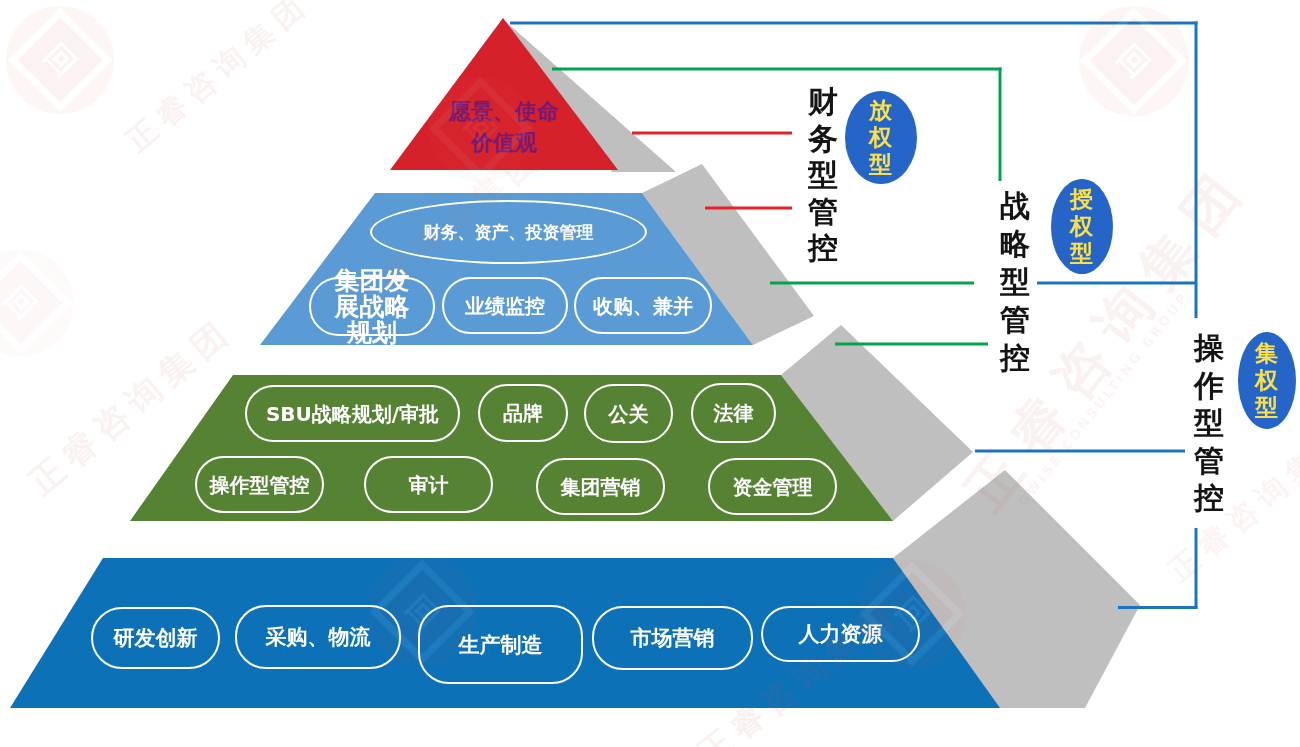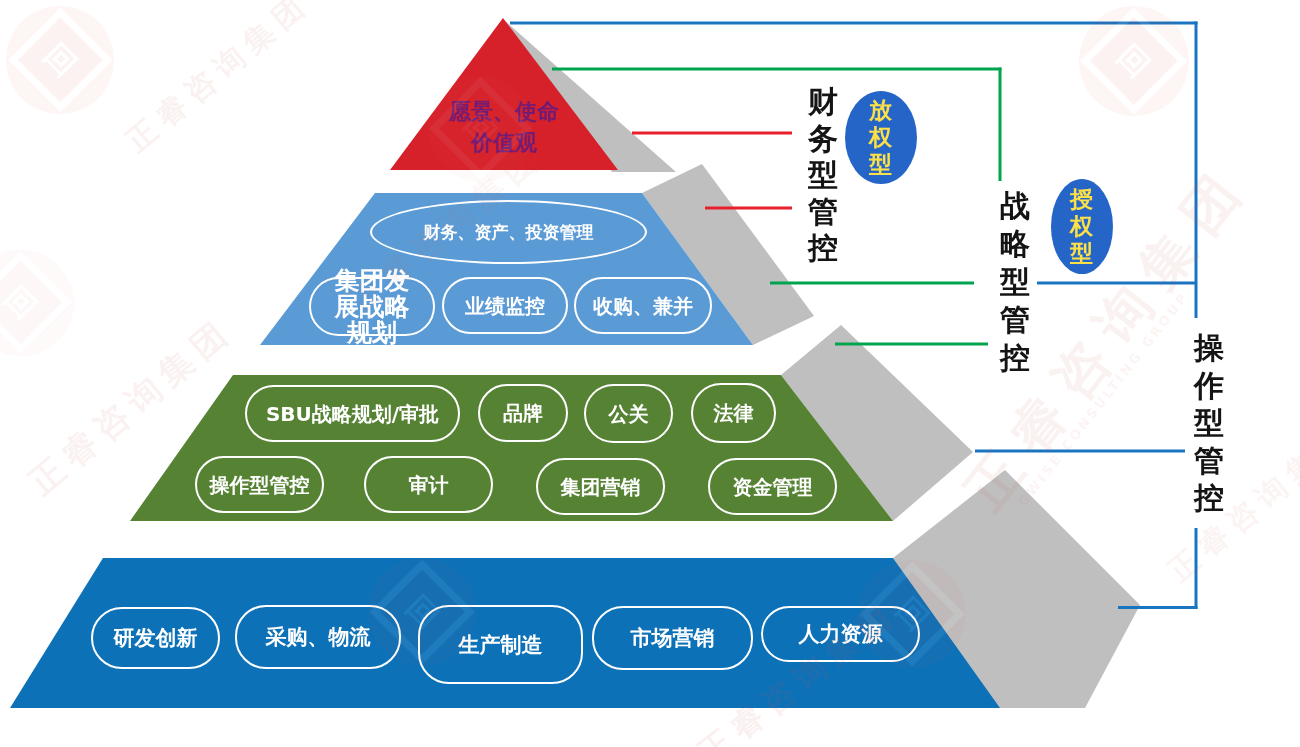--- a/index.html
+++ b/index.html
@@ -116,20 +116,23 @@
   <div class="vcol c1" style="left:803px;top:84px;">财务型管控</div>
   <div class="vcol c2" style="left:995px;top:187px;">战略型管控</div>
   <div class="vcol c3" style="left:1189px;top:329px;">操作型管控</div>
 
   <div class="badge" style="left: 845px; top: 91px; width: 72px; height: 93px; background: rgb(37, 101, 200);">
     <span class="inner">放权型</span>
   </div>
   <div class="badge" style="left: 1051px; top: 179px; width: 62px; height: 95px; background: rgb(37, 101, 200);">
     <span class="inner">授权型</span>
   </div>
+  <div class="badge" style="left: 1238px; top: 332px; width: 58px; height: 97px; background: rgb(37, 101, 200);">
+    <span class="inner">集权型</span>
+  </div>
 
   <div class="wm wm-logo" style="left:6px;top:6px;width:108px;height:108px;opacity:.10;">
     <div class="wm-diamond">
       <span class="wm-glyph">回</span>
       </div>
     </div>
   <div class="wm wm-logo" style="left:1079px;top:6px;width:110px;height:110px;opacity:.10;">
     <div class="wm-diamond">
       <span class="wm-glyph">回</span>
       </div>

